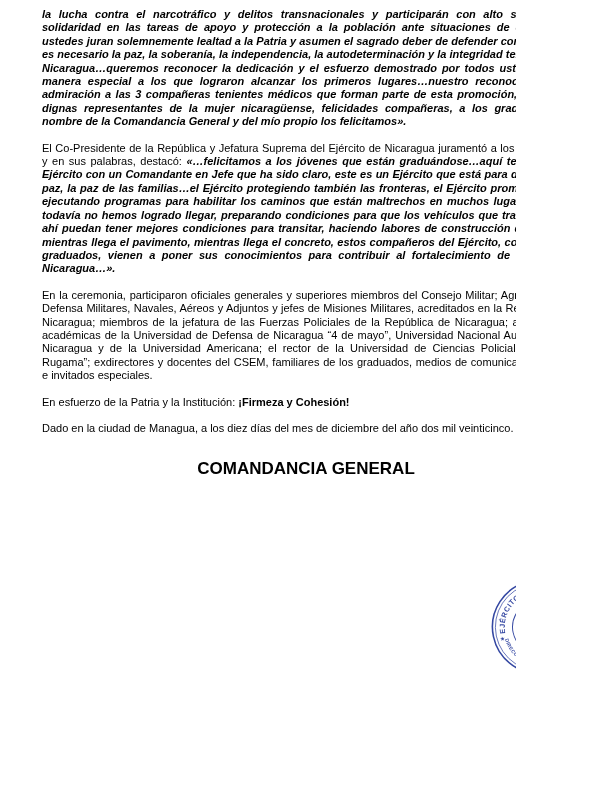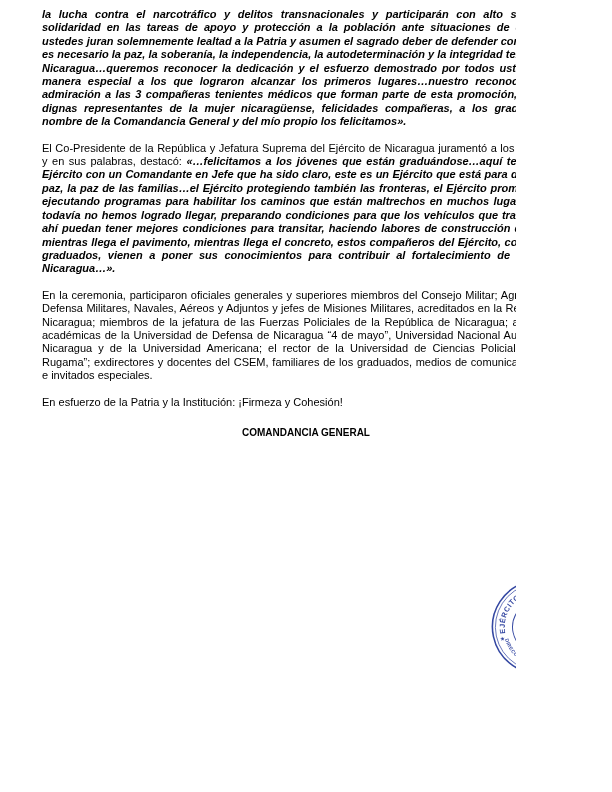--- a/index.html
+++ b/index.html
@@ -18,26 +18,26 @@
     top: 8px;
     width: 528px;
     font-size: 11px;
     line-height: 1.22;
   }
   .content p {
     margin: 0 0 13px 0;
     text-align: justify;
   }
   .bi { font-weight: 700; font-style: italic; }
-  .b  { font-weight: 400; }
+  .b  { font-weight: 700; }
   .heading {
-    margin-top: 18px;
+    margin-top: 23px;
     text-align: center;
     font-weight: 700;
-    font-size: 10px;
+    font-size: 17px;
     line-height: 1.25;
   }
   .seal {
     position: absolute;
     left: 490px;
     top: 578px;
     width: 98px;
     height: 98px;
     transform: rotate(-12deg);
     opacity: 0.95;
@@ -55,20 +55,21 @@
 
     <p class="bi">la lucha contra el narcotráfico y delitos transnacionales y participarán con alto sentido de solidaridad en las tareas de apoyo y protección a la población ante situaciones de desastres, ustedes juran solemnemente lealtad a la Patria y asumen el sagrado deber de defender con la vida si es necesario la paz, la soberanía, la independencia, la autodeterminación y la integridad territorial de Nicaragua…queremos reconocer la dedicación y el esfuerzo demostrado por todos ustedes y de manera especial a los que lograron alcanzar los primeros lugares…nuestro reconocimiento y admiración a las 3 compañeras tenientes médicos que forman parte de esta promoción, ellas son dignas representantes de la mujer nicaragüense, felicidades compañeras, a los graduados en nombre de la Comandancia General y del mío propio los felicitamos».</p>
 
     <p><span>El Co-Presidente de la República y Jefatura Suprema del Ejército de Nicaragua juramentó a los graduados y en sus palabras, destacó: </span><span class="bi">«…felicitamos a los jóvenes que están graduándose…aquí tenemos un Ejército con un Comandante en Jefe que ha sido claro, este es un Ejército que está para defender la paz, la paz de las familias…el Ejército protegiendo también las fronteras, el Ejército promoviendo y ejecutando programas para habilitar los caminos que están maltrechos en muchos lugares donde todavía no hemos logrado llegar, preparando condiciones para que los vehículos que transitan por ahí puedan tener mejores condiciones para transitar, haciendo labores de construcción de camino mientras llega el pavimento, mientras llega el concreto, estos compañeros del Ejército, compañeros graduados,  vienen a poner sus conocimientos para contribuir al fortalecimiento de la paz en Nicaragua…».</span></p>
 
     <p>En la ceremonia, participaron oficiales generales y superiores miembros del Consejo Militar; Agregados de Defensa Militares, Navales, Aéreos y Adjuntos y jefes de Misiones Militares, acreditados en la República de Nicaragua; miembros de la jefatura de las Fuerzas Policiales de la República de Nicaragua; autoridades académicas de la Universidad de Defensa de Nicaragua “4 de mayo”, Universidad Nacional Autónoma de Nicaragua y de la Universidad Americana; el rector de la Universidad de Ciencias Policiales “Leonel Rugama”;  exdirectores y docentes del CSEM, familiares de los graduados, medios de comunicación social e invitados especiales.</p>
 
 
     <p><span>En esfuerzo de la Patria y la Institución: </span><span class="b">¡Firmeza y Cohesión!</span></p>
 
+    <p>Dado en la ciudad de Managua, a los diez días del mes de diciembre del año dos mil veinticinco.</p>
 
     <div class="heading">
       <div>COMANDANCIA GENERAL</div>
     </div>
 
   </div>
 
   <div class="seal">
     <svg viewBox="0 0 100 100">
       <defs>

